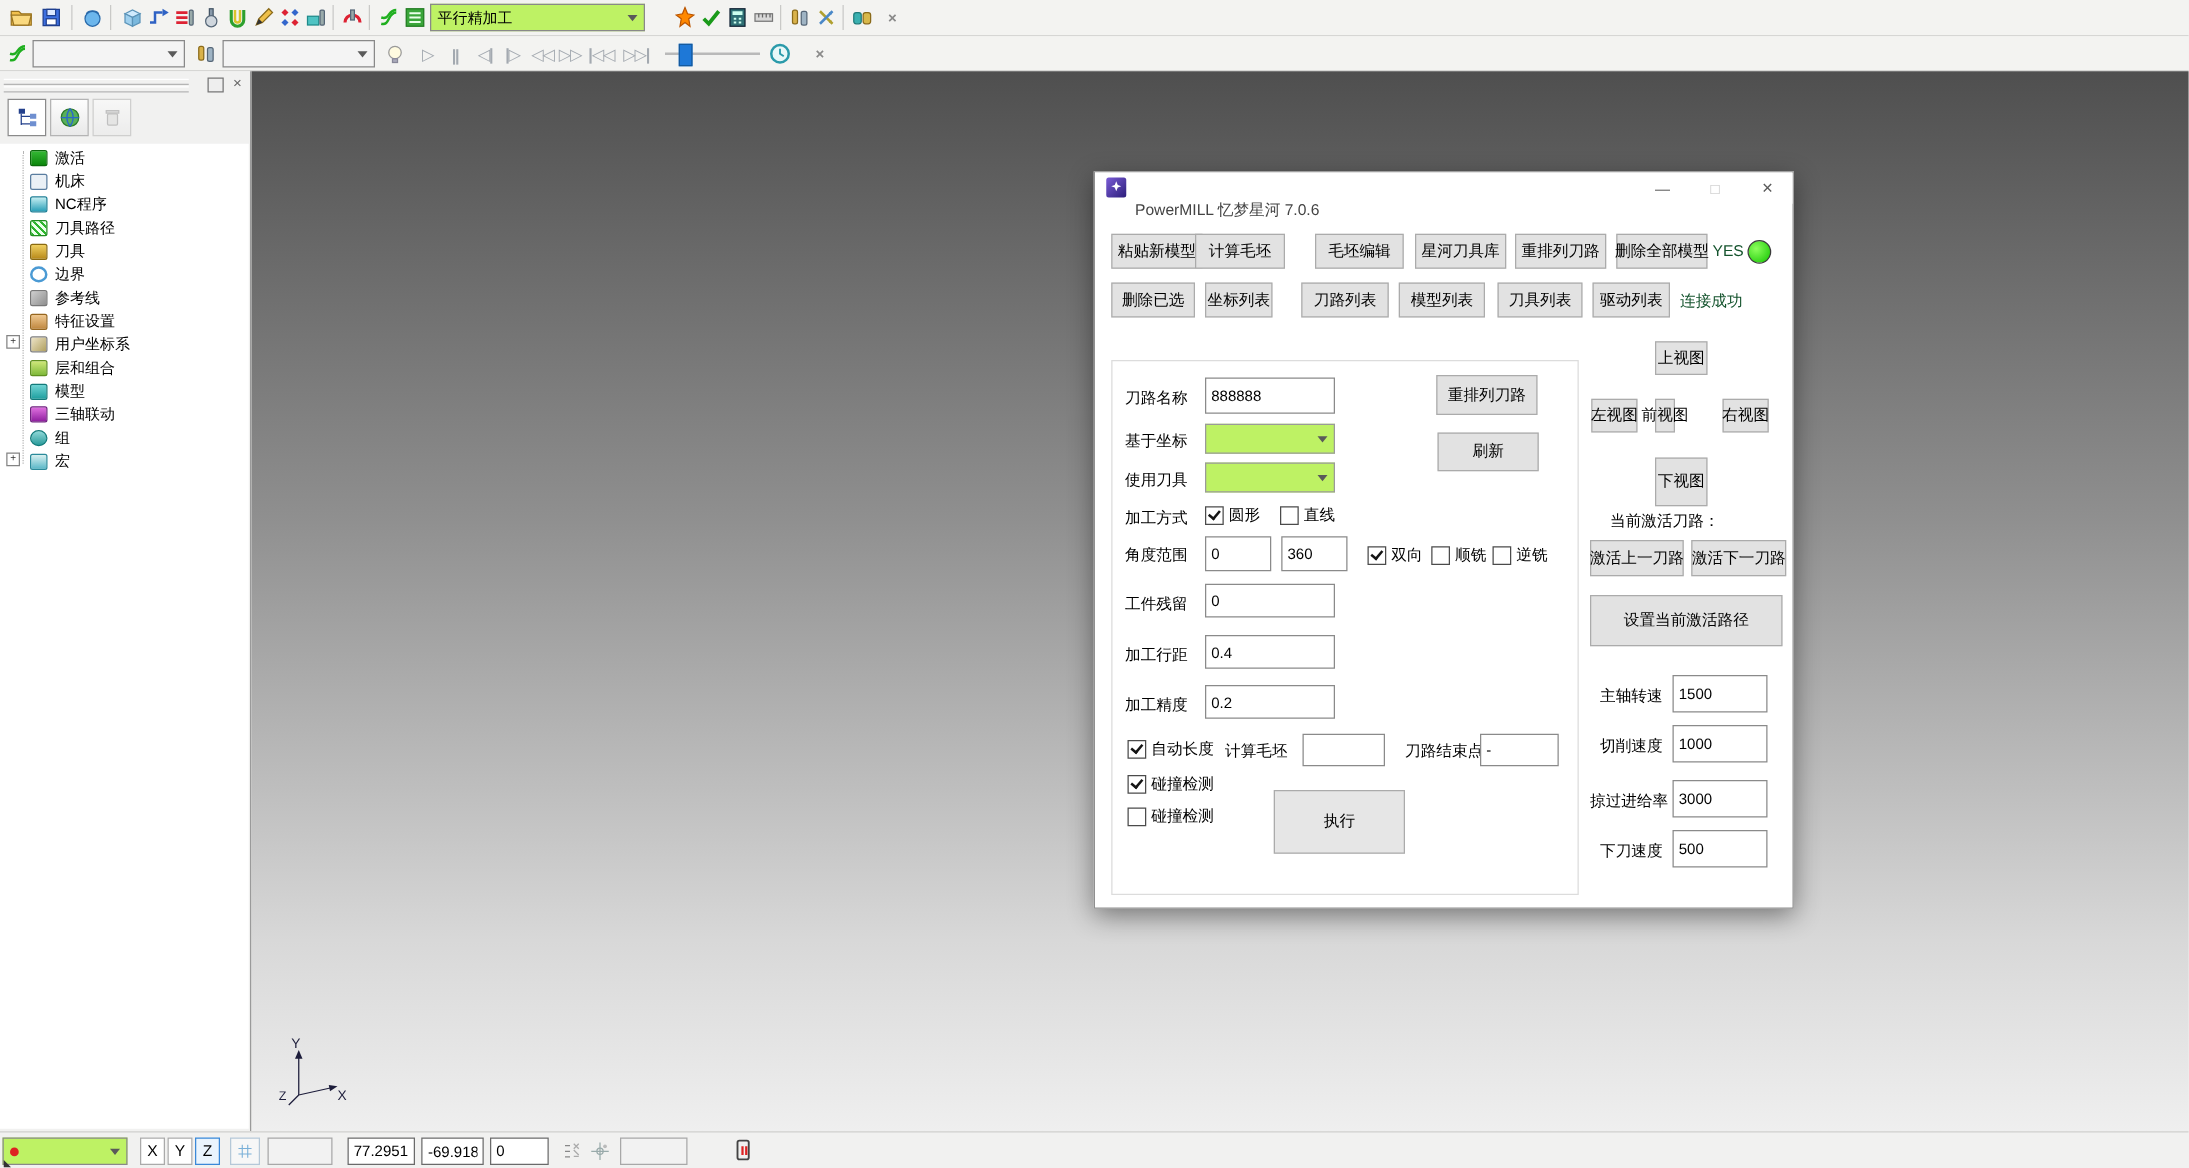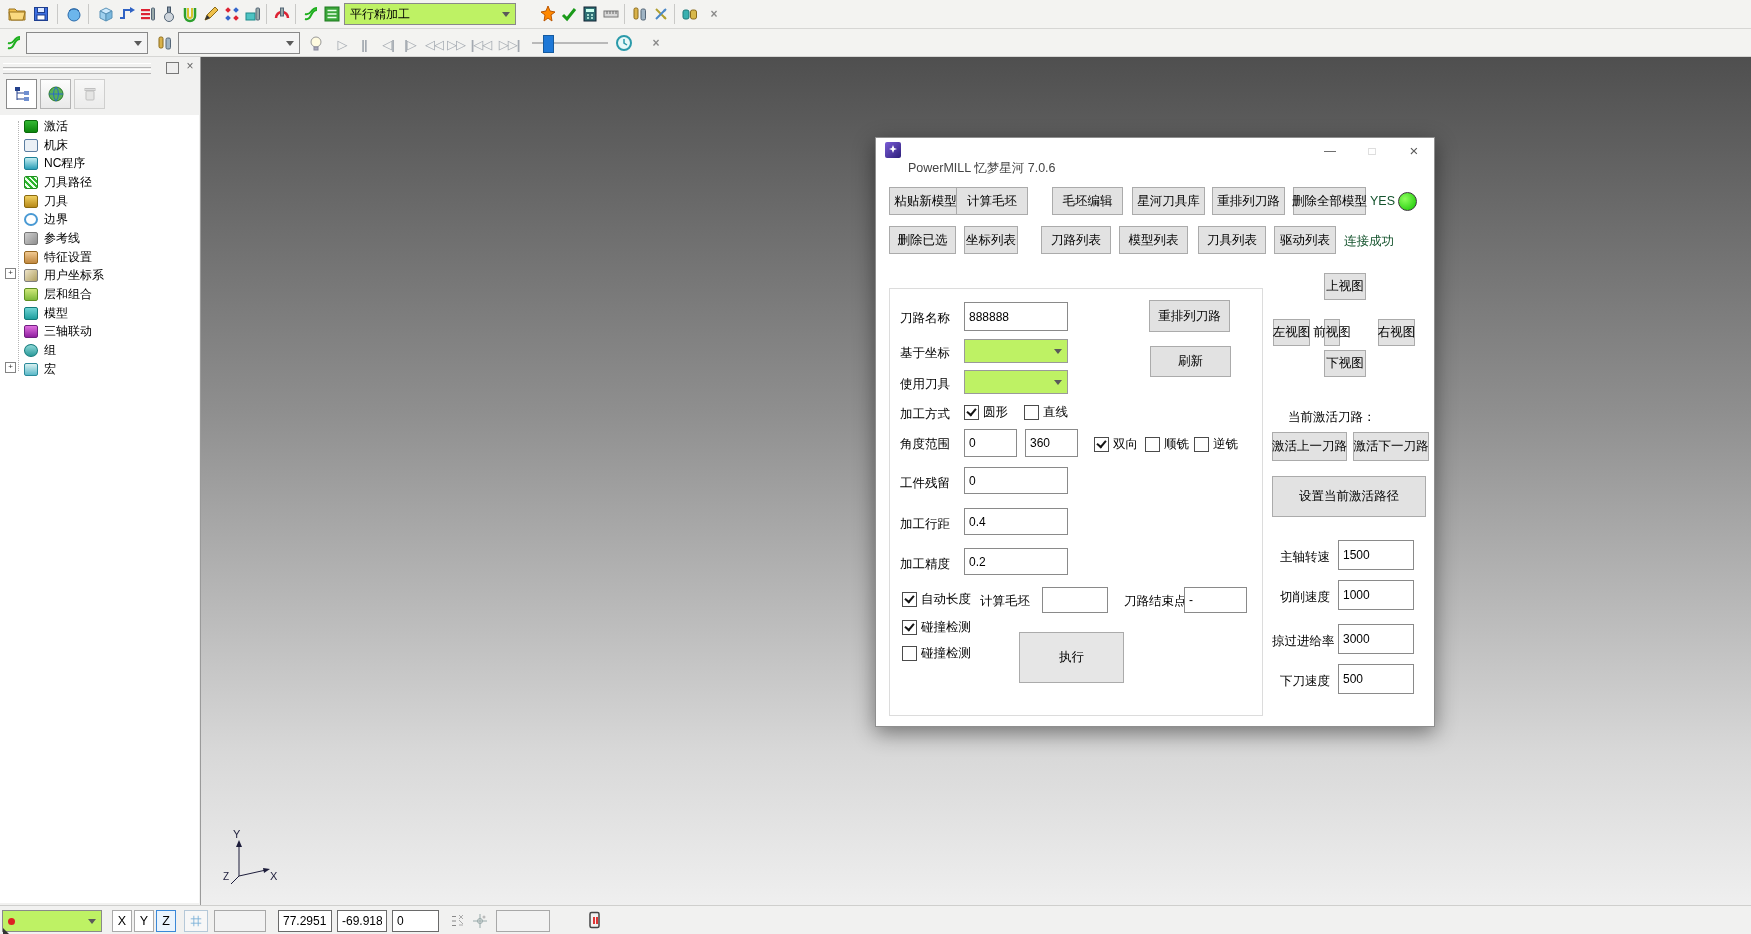--- a/index.html
+++ b/index.html
@@ -436,21 +436,21 @@
         <span>碰撞检测</span>
       </label>
 
     <div class="btn" style="left:129px;top:343px;width:105px;height:51px;background:#e6e6e6">执行</div>
   </div>
 
   <div class="btn" style="left:448px;top:135px;width:42px;height:27px">上视图</div>
   <div class="btn" style="left:397px;top:181px;width:37px;height:27px">左视图</div>
   <div class="btn" style="left:448px;top:181px;width:16px;height:27px">前视图</div>
   <div class="btn" style="left:502px;top:181px;width:37px;height:27px">右视图</div>
-  <div class="btn" style="left:448px;top:212px;width:42px;height:27px">下视图</div>
+  <div class="btn" style="left:448px;top:228px;width:42px;height:39px">下视图</div>
 
   <div class="lbl" style="left:412px;top:271px">当前激活刀路：</div>
   <div class="btn" style="left:396px;top:294px;width:75px;height:29px">激活上一刀路</div>
   <div class="btn" style="left:477px;top:294px;width:76px;height:29px">激活下一刀路</div>
   <div class="btn" style="left:396px;top:338px;width:154px;height:41px">设置当前激活路径</div>
 
   <div class="lbl" style="left:404px;top:411px">主轴转速</div>
   <input class="inp" style="left: 462px; top: 402px; width: 76px; height: 30px;" value="1500">
   <div class="lbl" style="left:404px;top:451px">切削速度</div>
   <input class="inp" style="left: 462px; top: 442px; width: 76px; height: 30px;" value="1000">

